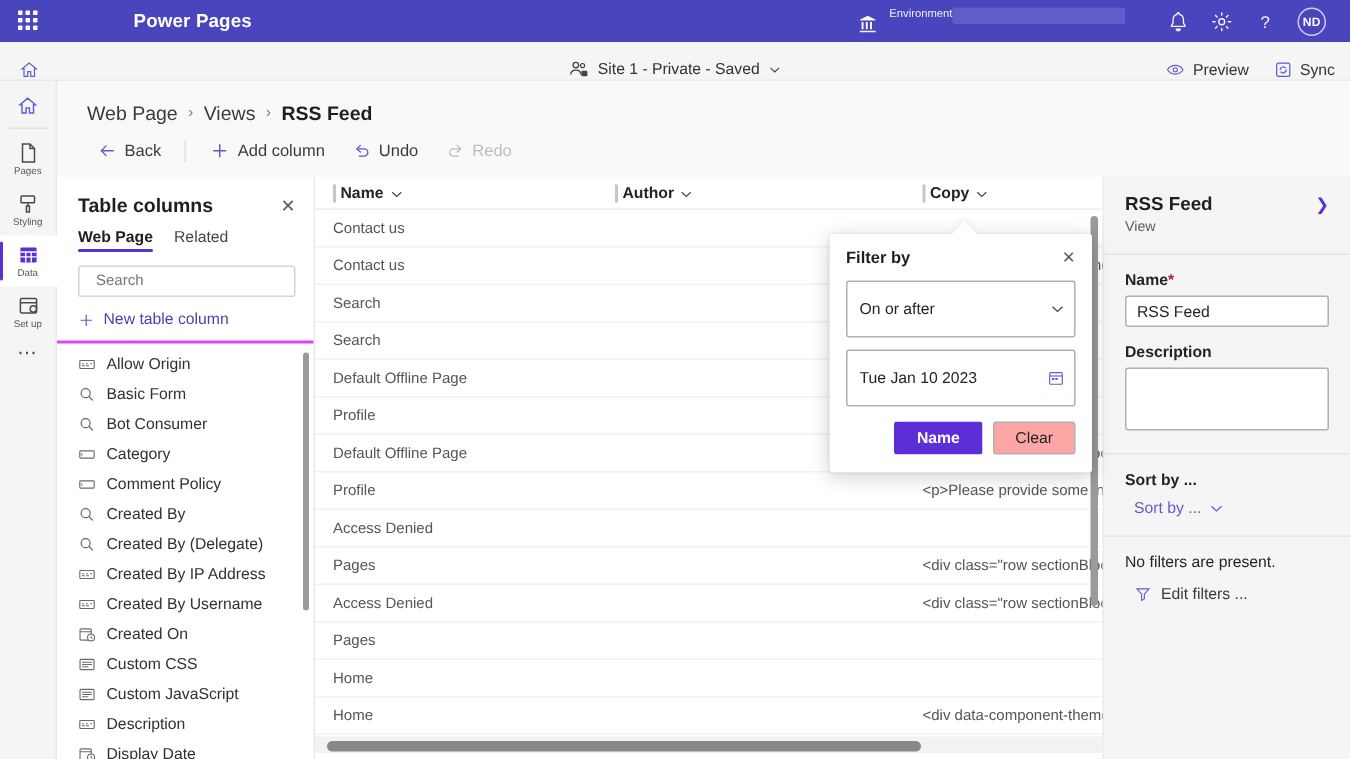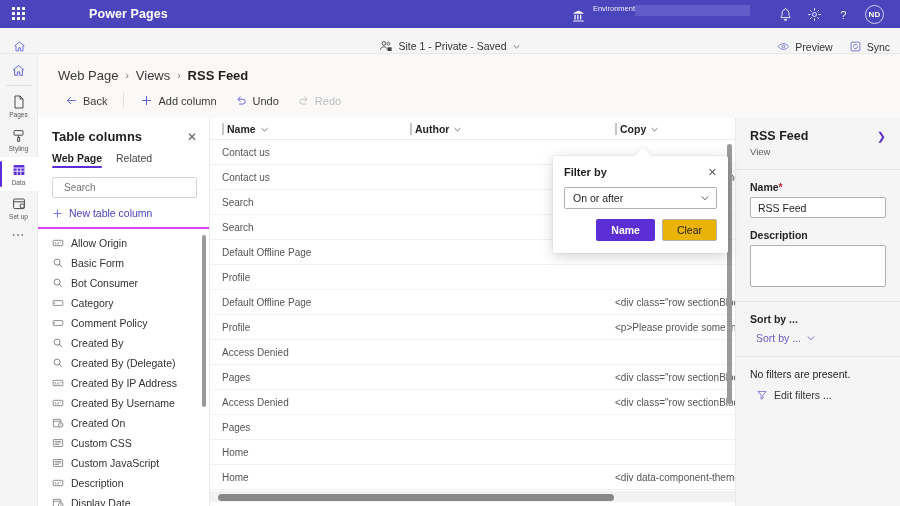--- a/index.html
+++ b/index.html
@@ -152,29 +152,29 @@
   }
   .callout:before{
     content:""; position:absolute; top:-6px; right:79px; width:12px; height:12px;
     background:#fff; transform:rotate(45deg);
     box-shadow:-2px -2px 4px rgba(0,0,0,.05);
   }
   .co-head{ display:flex; align-items:center; justify-content:space-between; margin-bottom:9px;}
   .co-title{ font-size:11px; font-weight:700; color:#201f1e;}
   .co-close{ cursor:pointer; color:#605e5c; font-size:11px; line-height:9px;}
   .co-field{
-    height:22px; border:1px solid #b3b0ad; border-radius:2px; display:flex; align-items:center;
+    height:38px; border:1px solid #b3b0ad; border-radius:2px; display:flex; align-items:center;
     justify-content:space-between; padding:0 6px 0 8px; font-size:10.5px; color:#242424;
     margin-bottom:8px; background:#fff; cursor:pointer;
   }
   .co-btns{ display:flex; justify-content:flex-end; gap:7px; margin-top:10px;}
   .btn{ font-size:10.5px; font-family:inherit; padding:4px 14px; border-radius:2px; cursor:pointer;
         border:1px solid transparent;}
   .btn-pri{ background:#5b2ed6; color:#fff; font-weight:600;}
-  .btn-sec{ background:#eab308; color:#242424; border-color:#b3b0ad;}
+  .btn-sec{ background:#fca5a5; color:#242424; border-color:#b3b0ad;}
 
   
   .rpanel{
     position:absolute; right:0; top:118px; width:164px; bottom:0;
     background:#f5f5f5; display:flex; flex-direction:column;
   }
   .rp-sec{ padding:11px 14px 12px; border-bottom:1px solid #e7e5e3;}
   .rp-head{ display:flex; align-items:center; justify-content:space-between;}
   .rp-title{ font-size:12.5px; font-weight:600; color:#201f1e;}
   .rp-sub{ font-size:9.5px; color:#605e5c; margin-top:3px;}
@@ -645,20 +645,29 @@
     <div class="co-head">
       <span class="co-title">Filter by</span>
       <span class="co-close">✕</span>
     </div>
     <div class="co-field">
       <span>On or after</span>
       <svg width="10" height="10" viewBox="0 0 12 12">
         <path d="M2 4.2 6 8l4-3.8" fill="none" stroke="#444" stroke-width="1"></path>
       </svg>
     </div>
+    <div class="co-field">
+      <span>Tue Jan 10 2023</span>
+      <svg width="12" height="12" viewBox="0 0 16 16">
+        <rect x="2.4" y="3.2" width="11.2" height="10.4" rx="1" fill="none" stroke="#5b5bd6" stroke-width="1"></rect>
+        <path d="M2.4 6.2h11.2" stroke="#5b5bd6" stroke-width="1"></path>
+        <rect x="4.4" y="8" width="2" height="1.8" fill="#5b5bd6"></rect>
+        <rect x="7.4" y="8" width="2" height="1.8" fill="#5b5bd6"></rect>
+      </svg>
+    </div>
     <div class="co-btns">
       <button class="btn btn-pri">Name</button>
       <button class="btn btn-sec">Clear</button>
     </div>
   </div>
 
   <div class="rpanel">
     <div class="rp-sec">
       <div class="rp-head">
         <span class="rp-title">RSS Feed</span>

